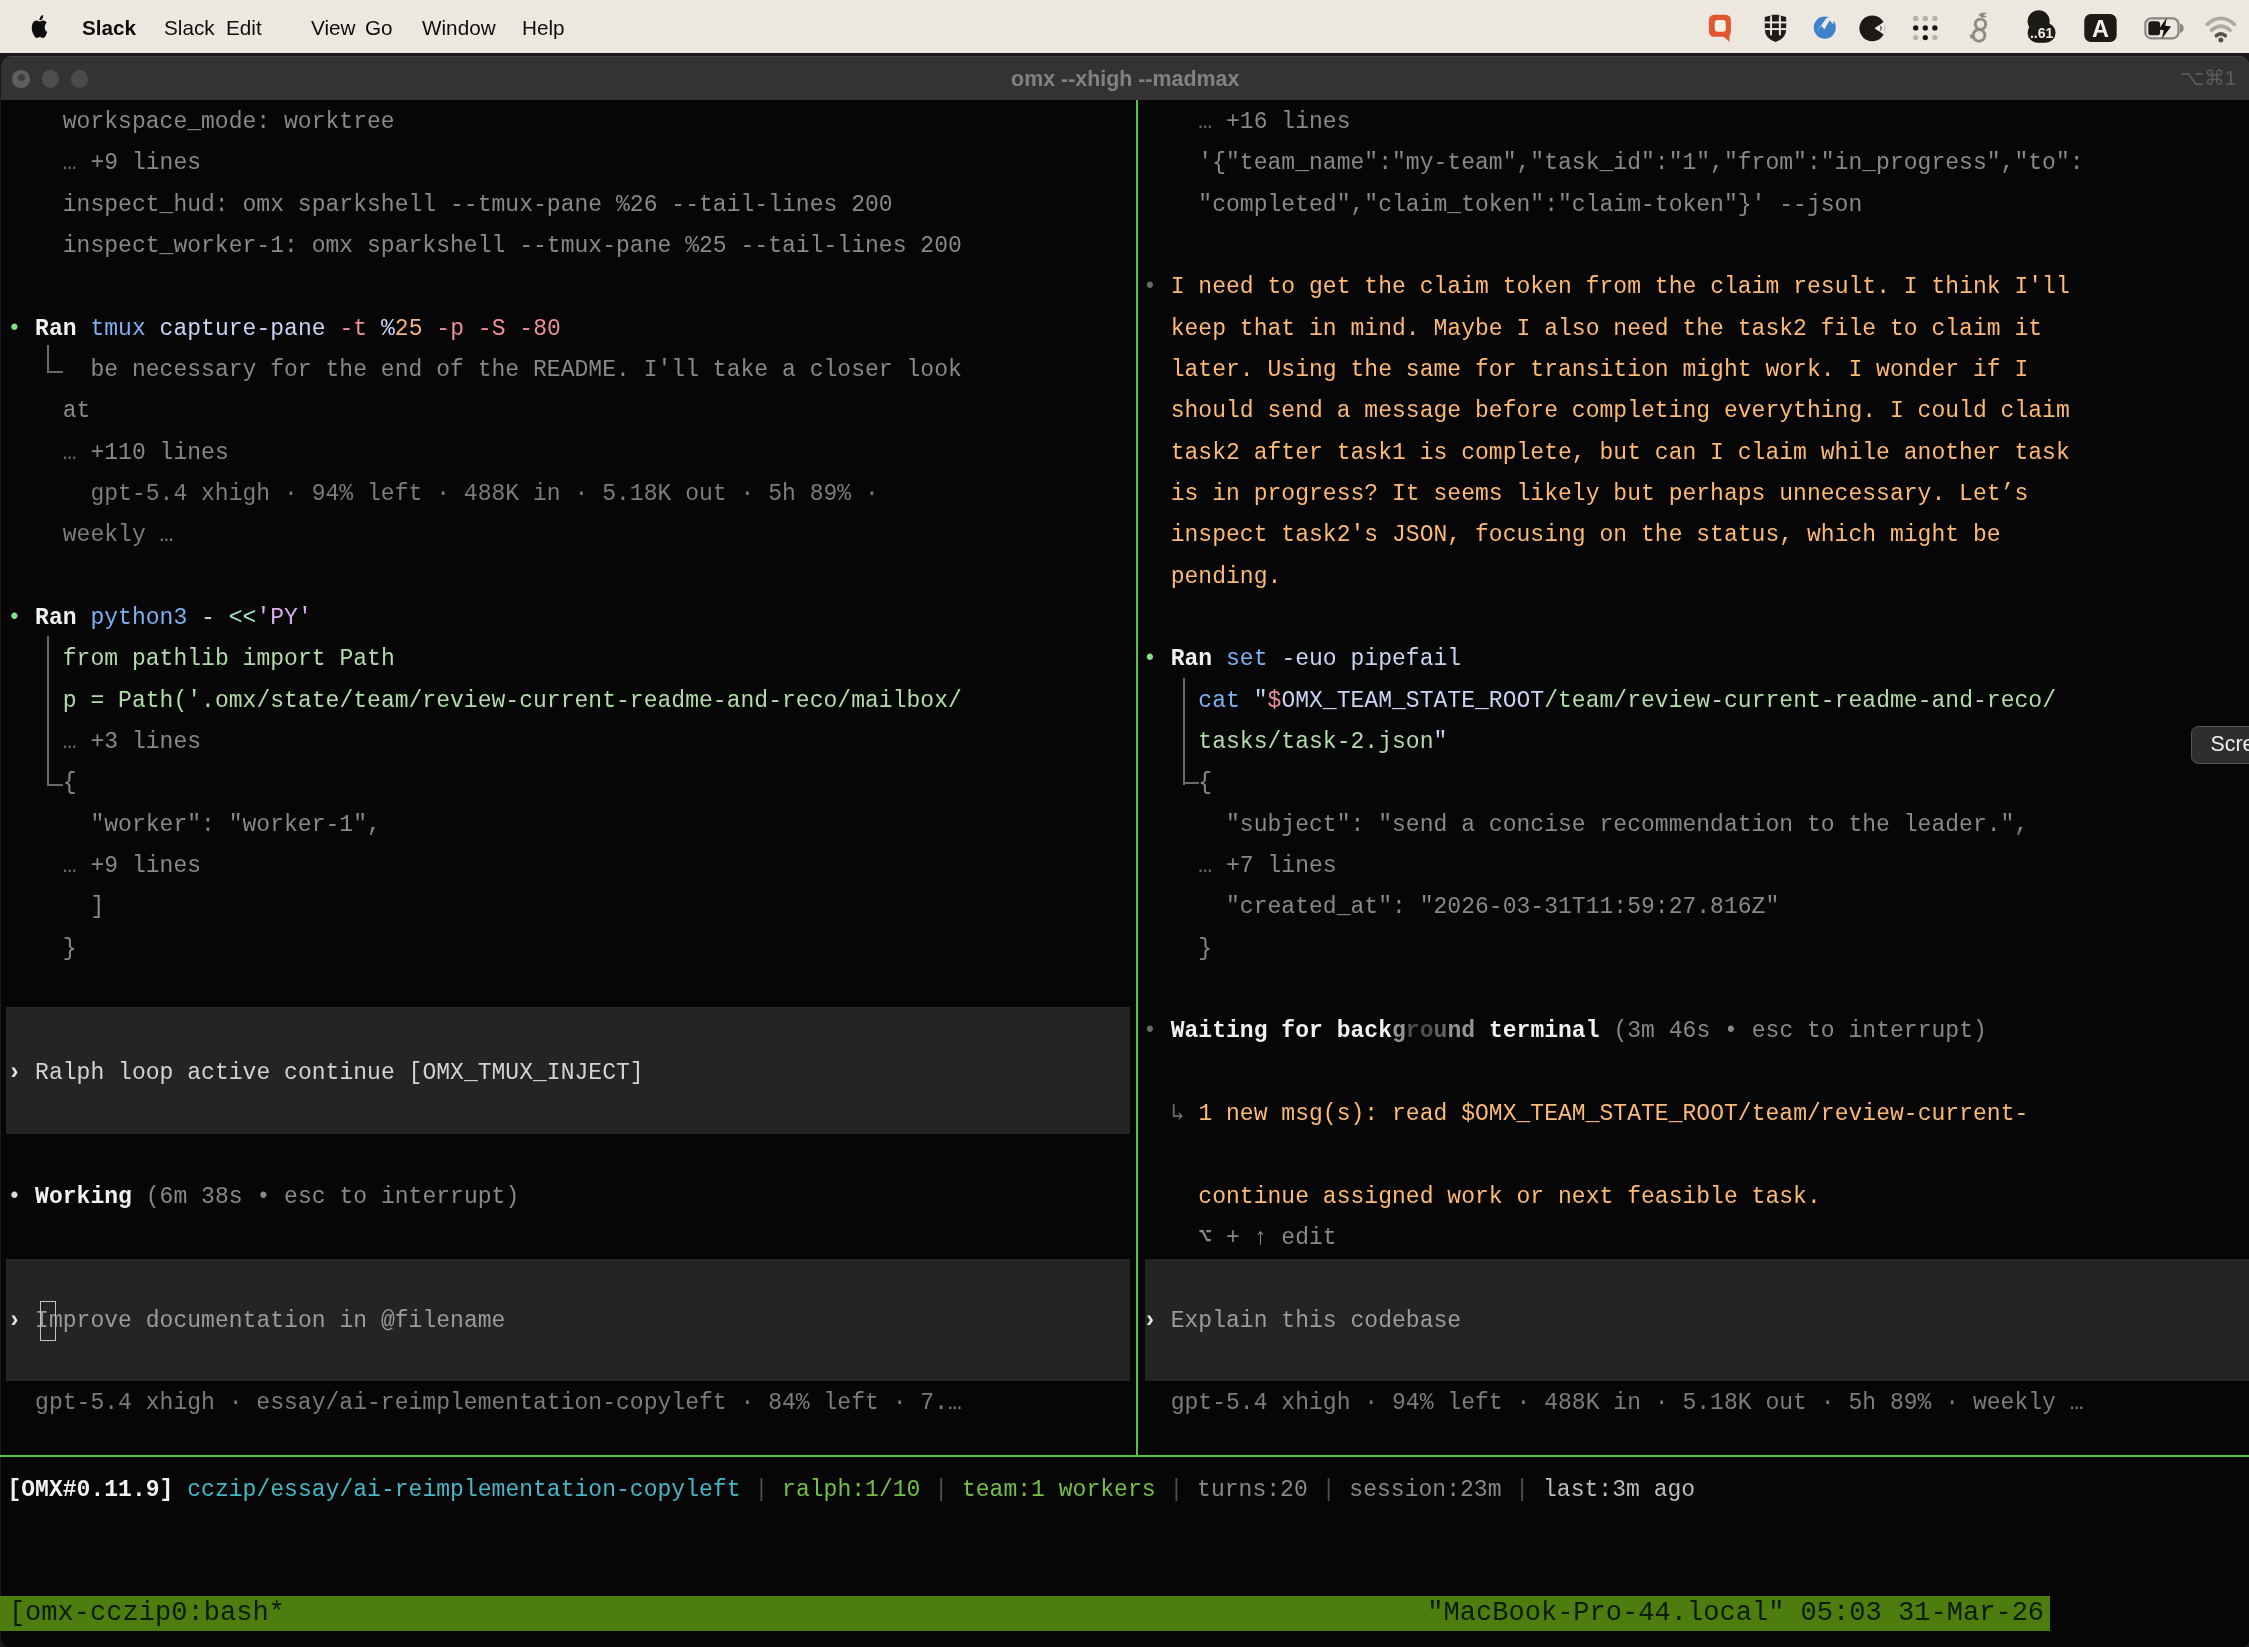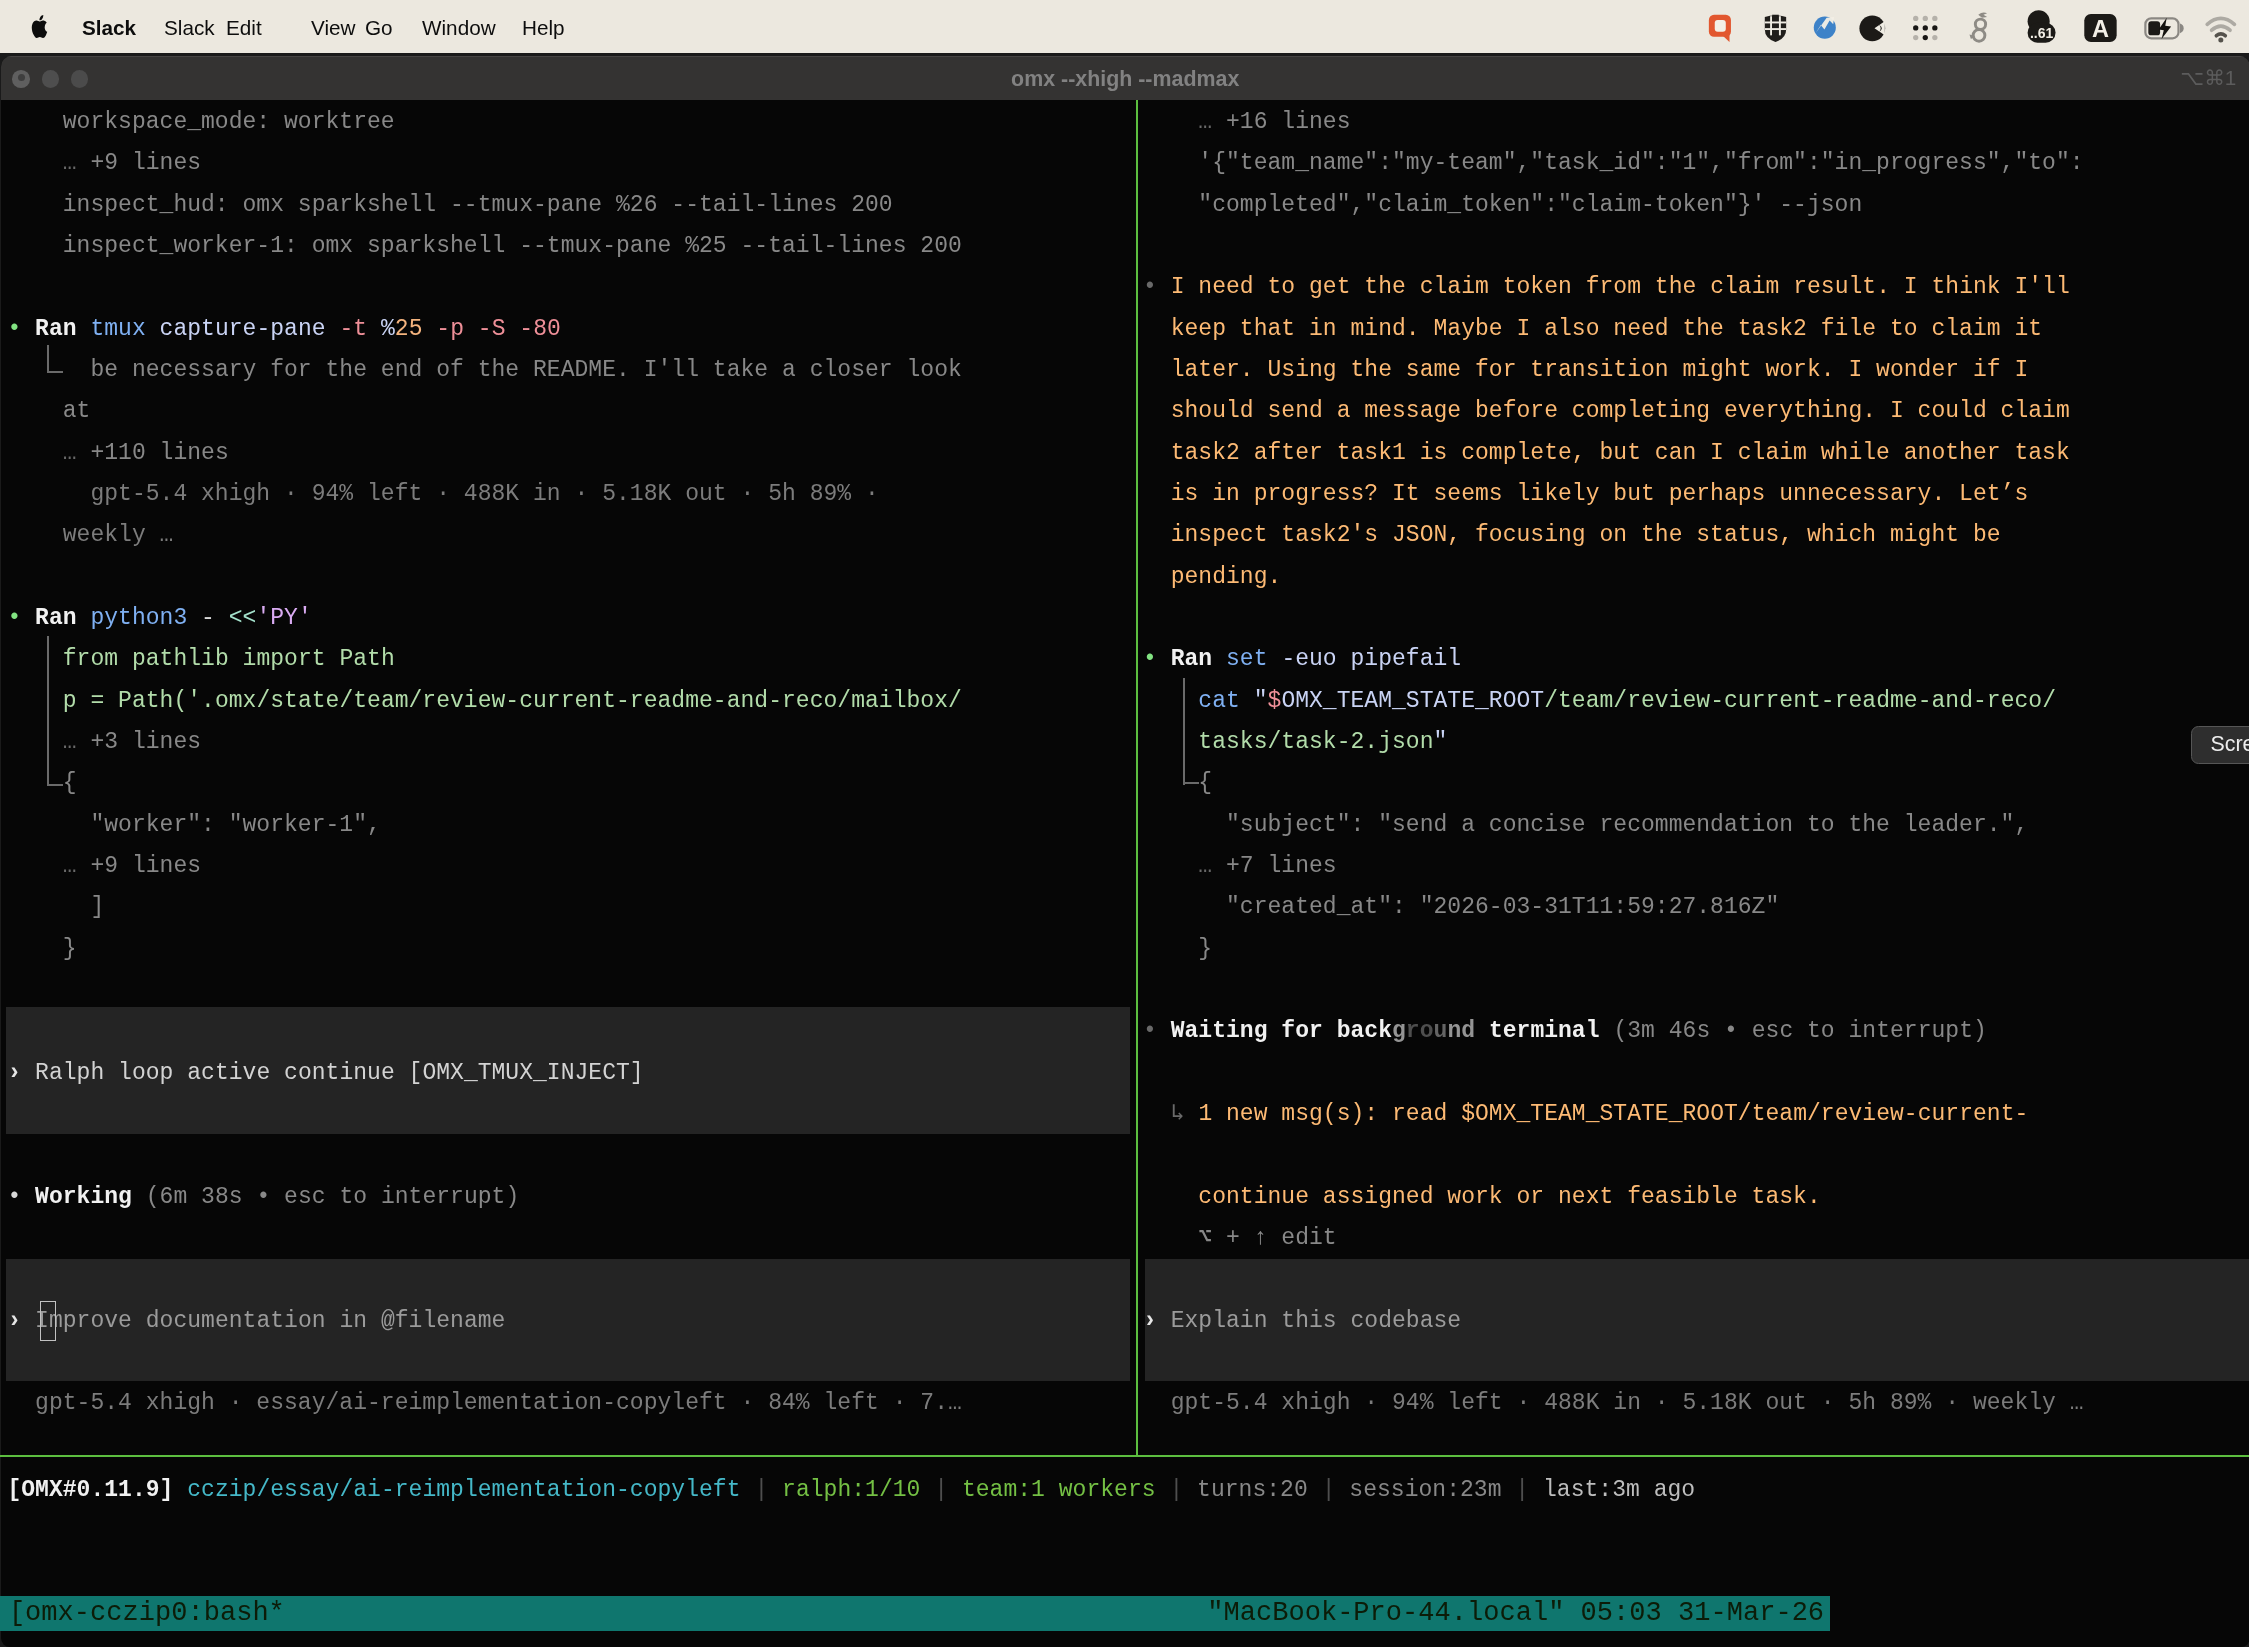--- a/index.html
+++ b/index.html
@@ -38,21 +38,21 @@
   .dkb{ color:#4e4e4e; font-weight:bold; }
   .dk2{ color:#646464; font-weight:bold; }
   .mdb{ color:#949494; font-weight:bold; }
   .sc { color:#45b8c8; }
   .sg { color:#74c044; }
   .sep{ color:#4e4e4e; }
   .lw { color:#bdbdbd; }
   .box { position:absolute; background:#242424; }
   .gline { position:absolute; background:#5cbe3f; }
   .conn { position:absolute; background:#6a6a6a; }
-  .tmuxbar { position:absolute; left:0; top:1596px; width:1830px; height:35px; background:#0f766e; }
+  .tmuxbar { position:absolute; left:0; top:1596px; width:2050px; height:35px; background:#4d7c0f; }
   .tmuxbar div { position:absolute; font-family:"Liberation Mono", monospace; font-size:27px;
                  line-height:35px; color:#0c1c08; white-space:pre; letter-spacing:0.03px; }
   .cursor { position:absolute; border:1.5px solid #c2c2c2; width:15.5px; height:40px; box-sizing:border-box; }
   .screbtn { position:absolute; left:2191px; top:726px; width:97px; height:38px; background:#2e2e2e;
              border:1.5px solid #565656; border-radius:7.4px; color:#ededed; font-size:21.4px;
              line-height:35px; padding-left:18.5px; }
 </style></head>
 <body>
   <div class="win">
     <div class="titlebar">

